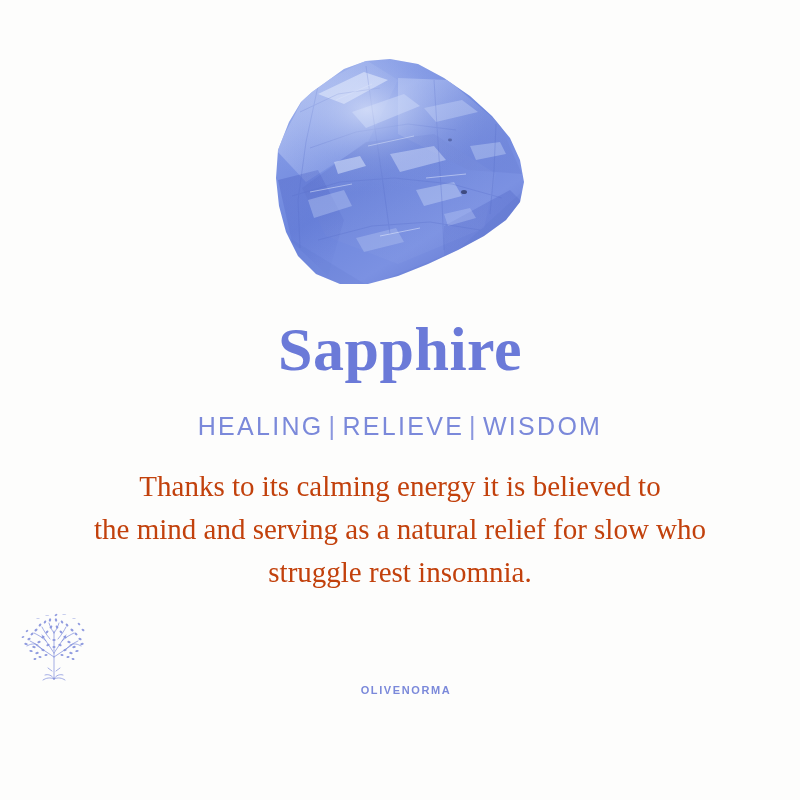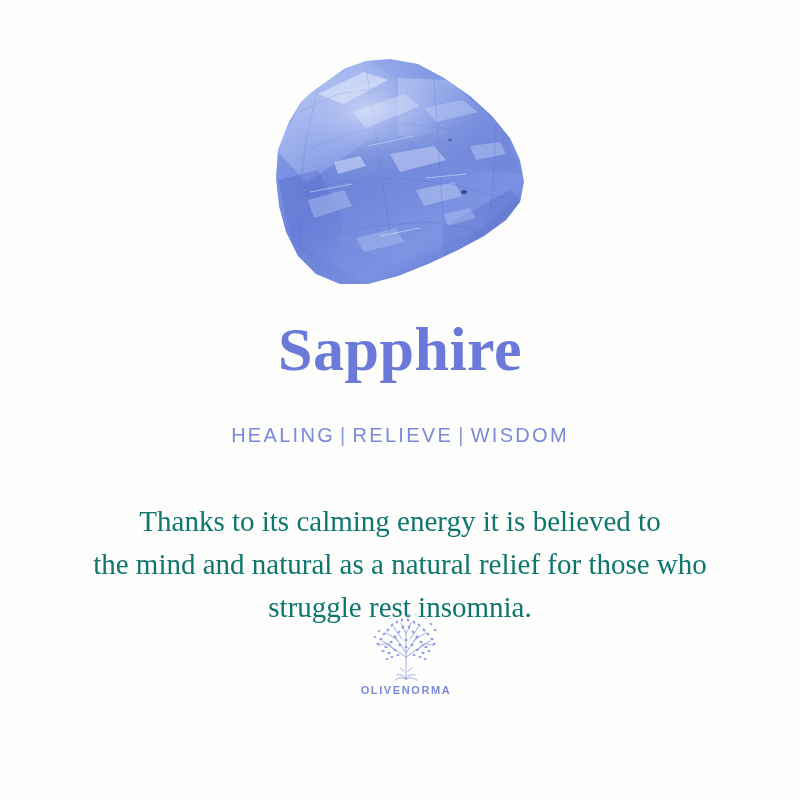--- a/index.html
+++ b/index.html
@@ -51,59 +51,58 @@
     color: #6b7ad8;
     letter-spacing: 0.5px;
     margin: 0;
     text-align: center;
     height: 72px;
   }
 
   
   .subtitle {
     font-family: "Liberation Sans", sans-serif;
-    font-size: 20px;
+    font-size: 25px;
     font-weight: 300;
     color: #7b89da;
     letter-spacing: 2.3px;
-    margin: 12px;
+    margin: 0;
     padding-top: 22px;
     text-align: center;
     white-space: nowrap;
   }
   .subtitle .sep {
     padding: 0 5px;
     color: #8b97de;
   }
 
   
   .body-copy {
     font-family: "Liberation Serif", serif;
     font-size: 29px;
     line-height: 43px;
-    color: #0f766e;
+    color: #c2410c;
     text-align: center;
-    margin: 17px;
+    margin: 0;
     padding-top: 24px;
     width: 760px;
   }
   .body-copy .line {
     display: block;
     white-space: nowrap;
   }
 
   
   .logo {
     position: absolute;
     left: 12px;
     right: 0;
     bottom: 12px;
     display: flex;
     flex-direction: column;
-    align-items: center;
   }
   .logo-mark {
     width: 84px;
     height: 70px;
     display: block;
   }
   .logo-word {
     font-family: "Liberation Sans", sans-serif;
     font-size: 11px;
     font-weight: 700;
@@ -210,21 +209,21 @@
   </div>
 
   <h1 class="title">Sapphire</h1>
 
   <div class="subtitle">
     <span>HEALING</span><span class="sep">|</span><span>RELIEVE</span><span class="sep">|</span><span>WISDOM</span>
   </div>
 
   <p class="body-copy">
     <span class="line">Thanks to its calming energy it is believed to</span>
-    <span class="line">the mind and natural as a natural relief for those who</span>
+    <span class="line">the mind and serving as a natural relief for slow who</span>
     <span class="line">struggle rest insomnia.</span>
   </p>
 
   <div class="logo">
     <svg class="logo-mark" viewBox="0 0 84 70">
       <g stroke="#7b89da" stroke-width="0.7" fill="none" stroke-linecap="round">
 
         <path d="M42,66 L42,40"></path>
         <path d="M42,66 C38,64 34,65 31,67"></path>
         <path d="M42,66 C46,64 50,65 53,67"></path>

